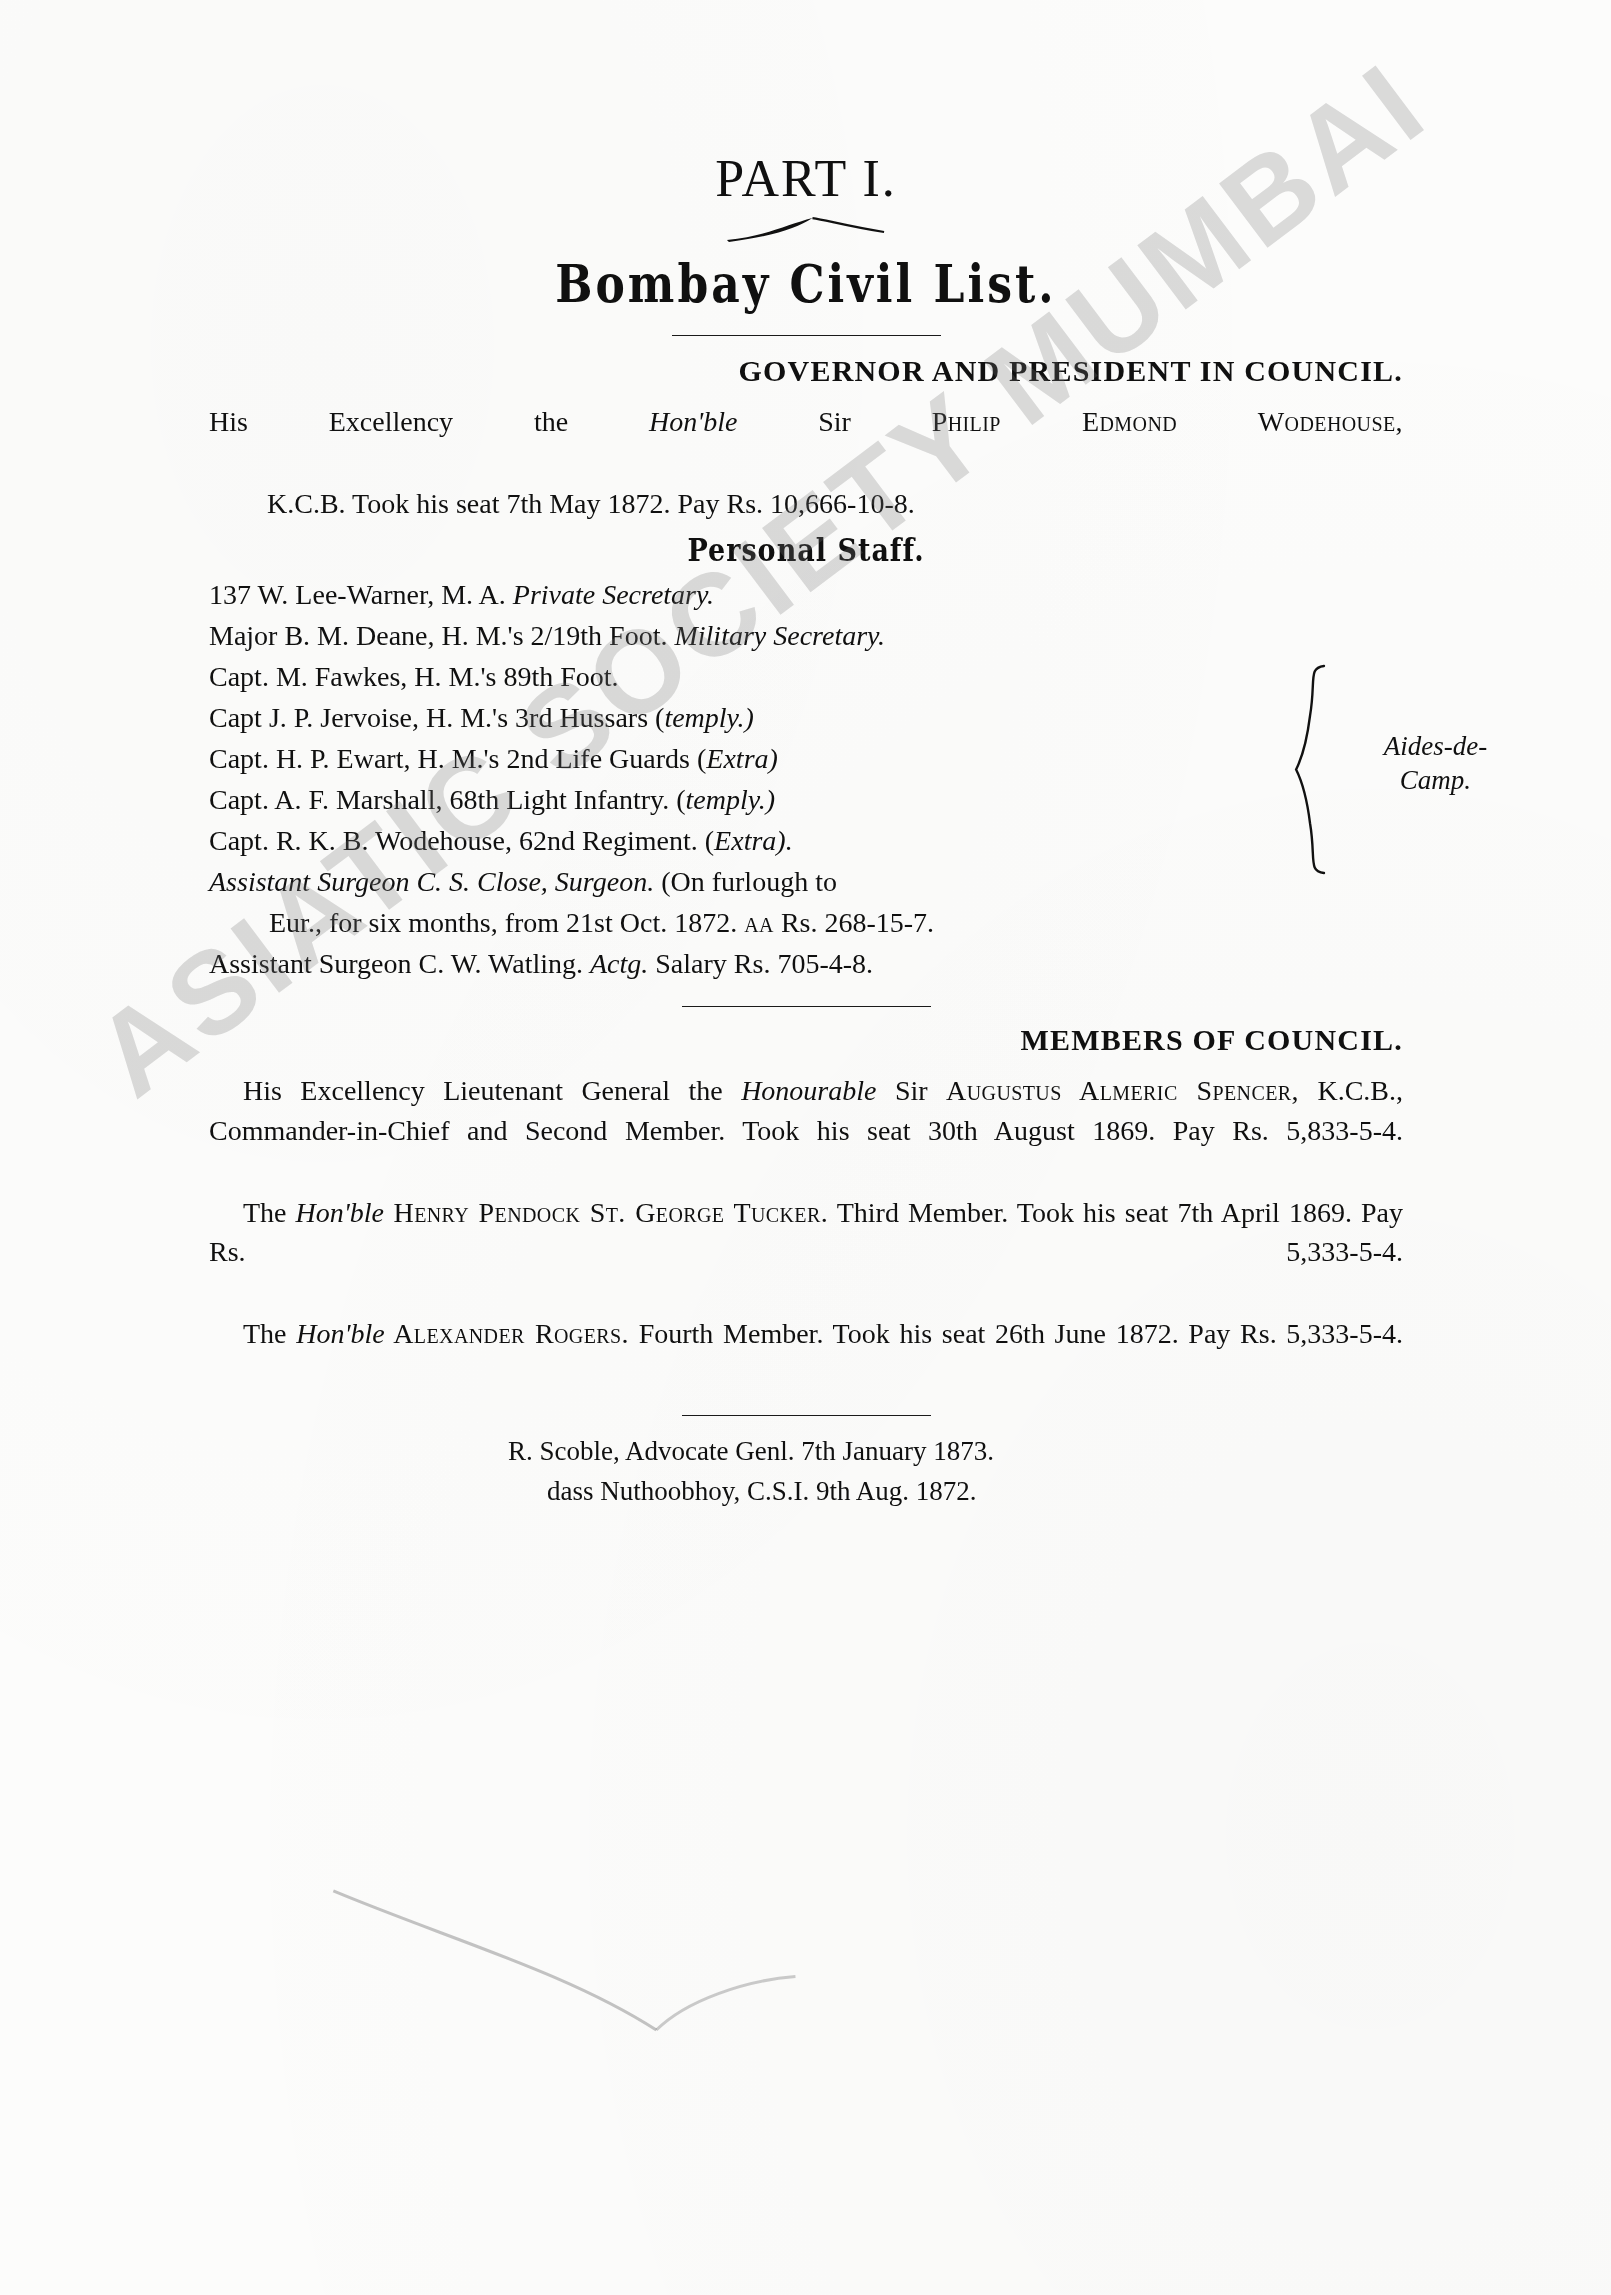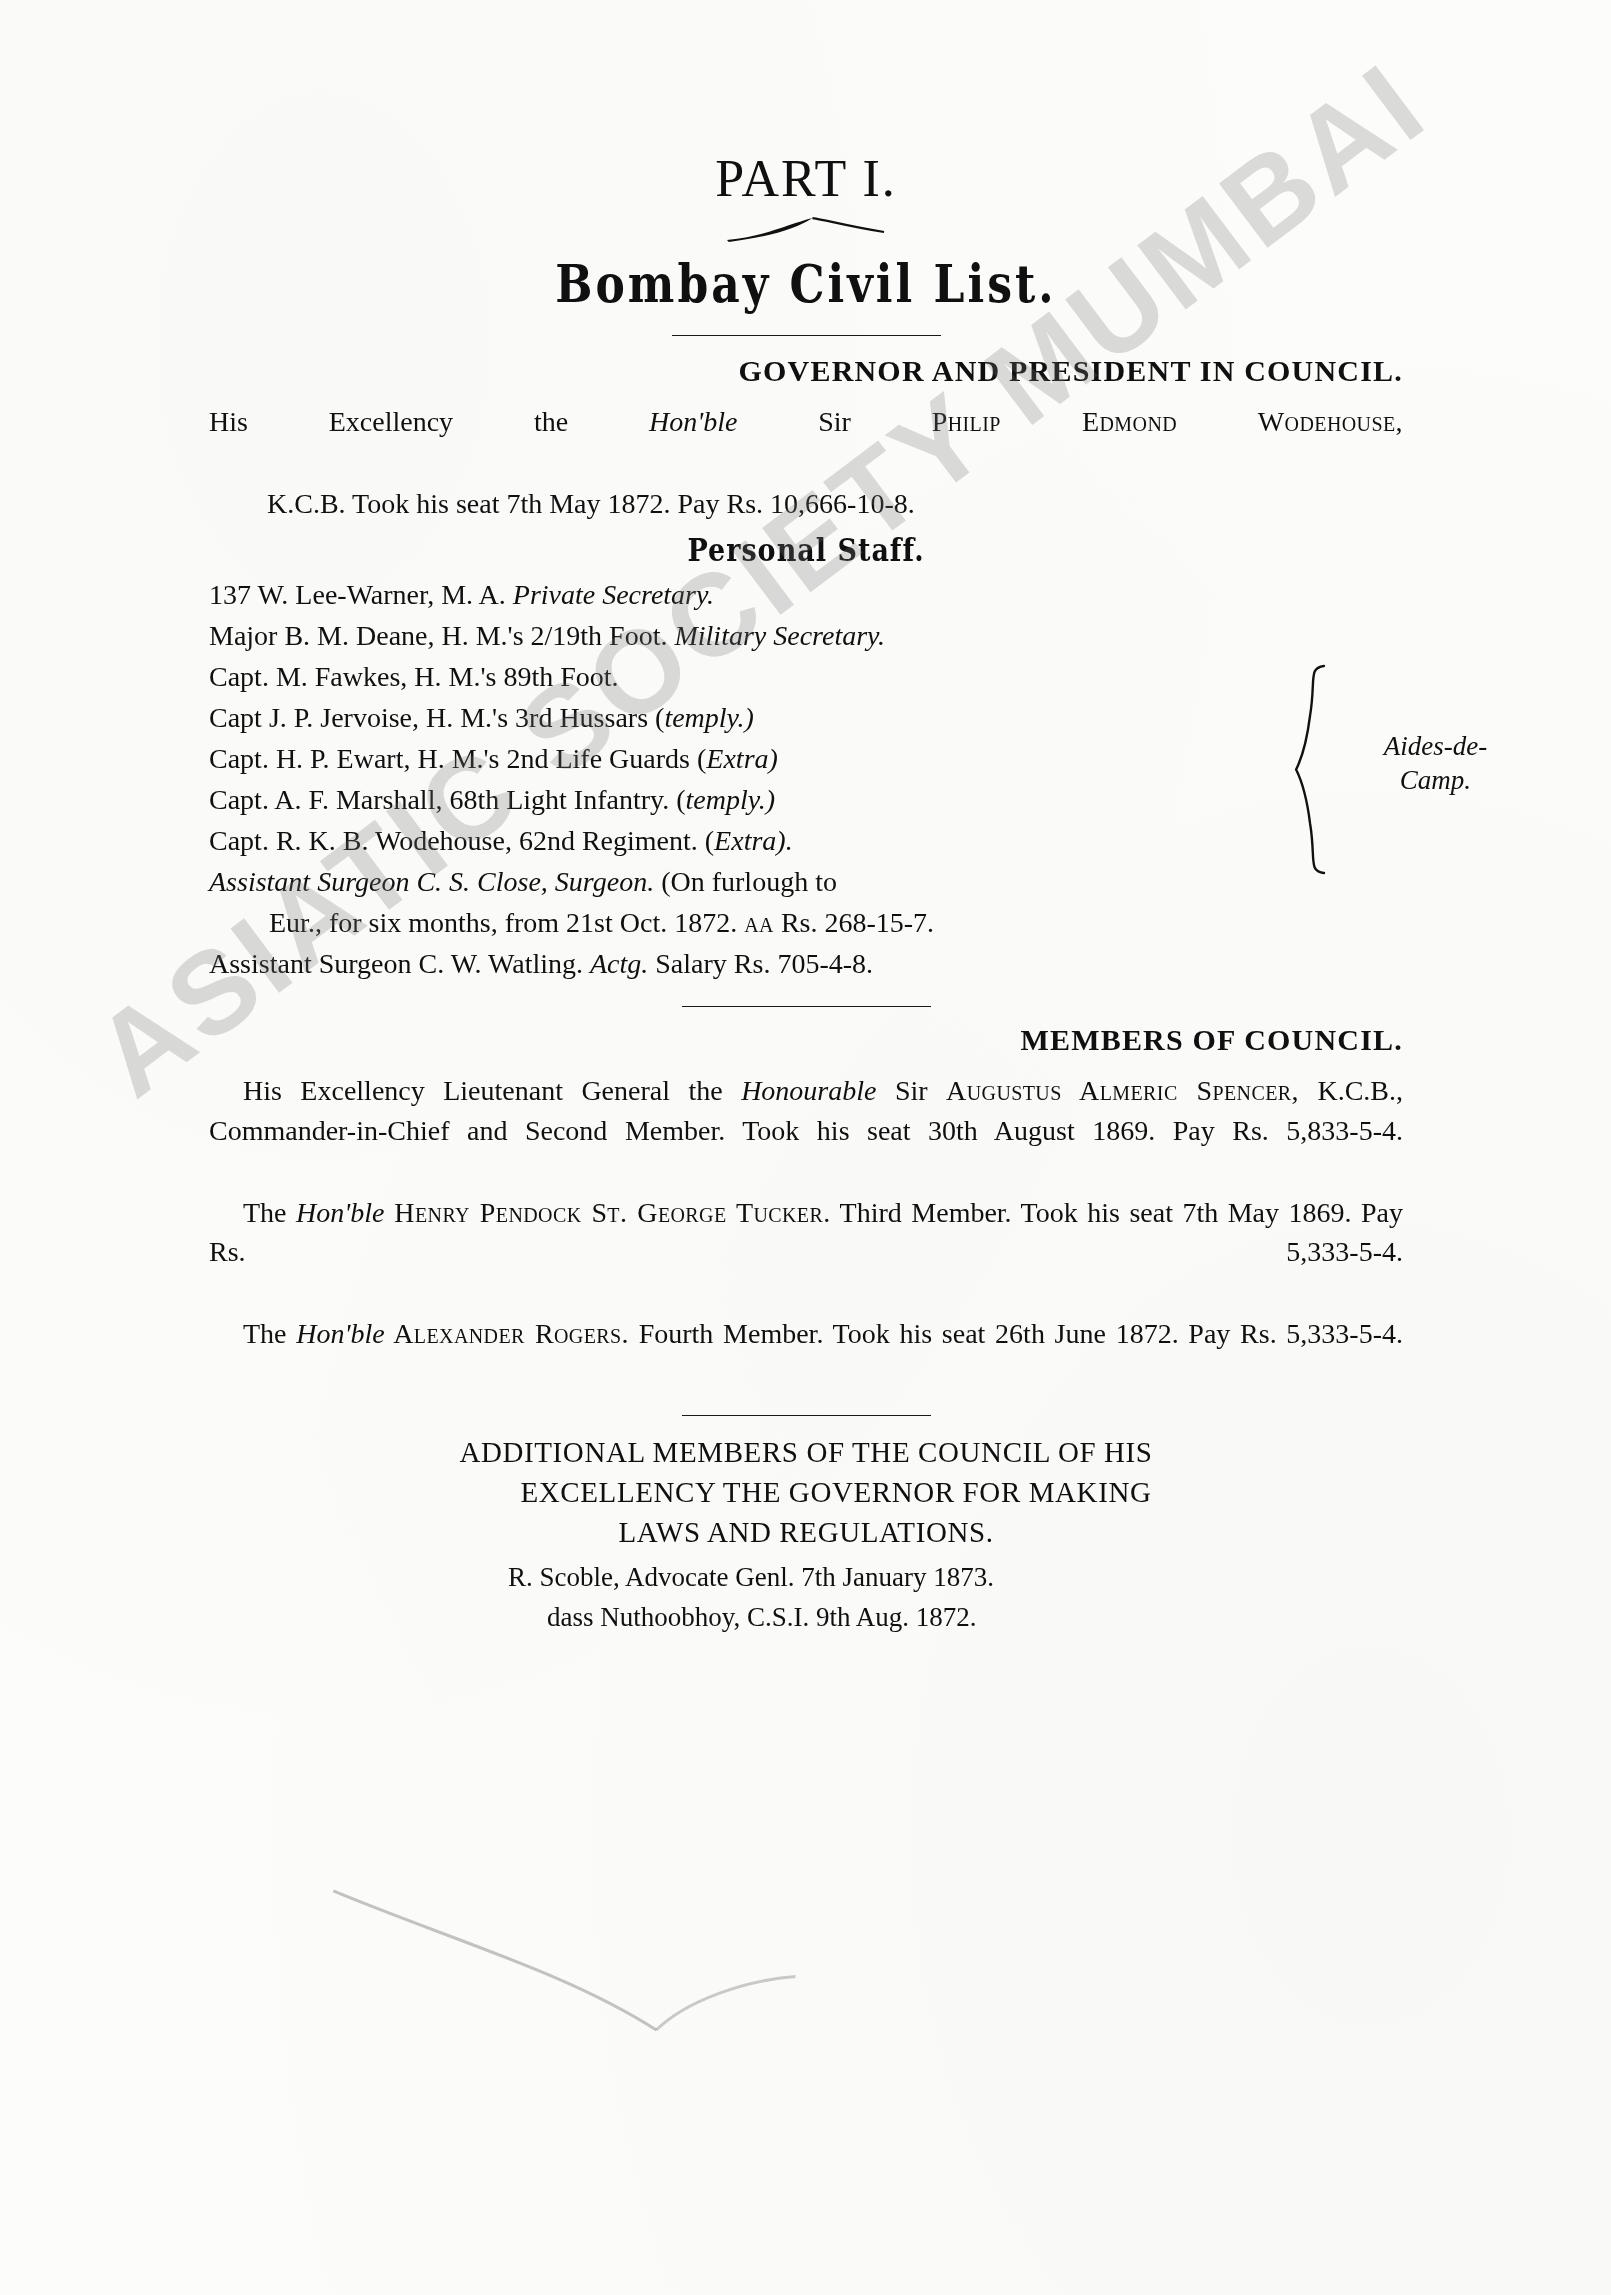--- a/index.html
+++ b/index.html
@@ -259,34 +259,29 @@
 
     <hr class="rule short">
 
     <h2 class="section-head">MEMBERS OF COUNCIL.</h2>
 
     <p class="body indent spread">
       <span>His Excellency Lieutenant General the </span><span class="it">Honourable</span><span> Sir </span><span class="sc">Augustus Almeric Spencer,</span><span> K.C.B., Commander-in-Chief and Second Member.  Took his seat 30th August 1869.  Pay Rs. 5,833-5-4.</span>
     </p>
 
     <p class="body indent spread">
-      <span>The </span><span class="it">Hon'ble</span><span class="sc"> Henry Pendock St. George Tucker.</span><span>  Third Member.  Took his seat 7th May 1869.  Pay Rs. 5,333-5-4.</span>
+      <span>The </span><span class="it">Hon'ble</span><span class="sc"> Henry Pendock St. George Tucker.</span><span>  Third Member.  Took his seat 7th April 1869.  Pay Rs. 5,333-5-4.</span>
     </p>
 
     <p class="body indent spread">
       <span>The </span><span class="it">Hon'ble</span><span class="sc"> Alexander Rogers.</span><span>  Fourth Member.  Took his seat 26th June 1872.  Pay Rs. 5,333-5-4.</span>
     </p>
 
     <hr class="rule short">
 
-    <div class="section-head-multi">
-      <span class="ln1">ADDITIONAL MEMBERS OF THE COUNCIL OF HIS</span>
-      <span class="ln2">EXCELLENCY THE GOVERNOR FOR MAKING</span>
-      <span class="ln3">LAWS AND REGULATIONS.</span>
-    </div>
 
     <div class="line" style="padding-left:299px; font-size:27px;">R. Scoble, Advocate Genl. 7th January 1873.</div>
     <div class="line" style="padding-left:338px; font-size:27px;">dass Nuthoobhoy, C.S.I.   9th Aug. 1872.</div>
 
   </div>
 
   <div class="watermark">
     <div class="wm-text">ASIATIC SOCIETY MUMBAI</div>
     <svg class="wm-stroke" viewBox="0 0 760 160">
       <path d="M5 10 C 120 58, 240 92, 330 150" stroke="rgba(90,90,90,0.35)" stroke-width="3" fill="none"></path>

